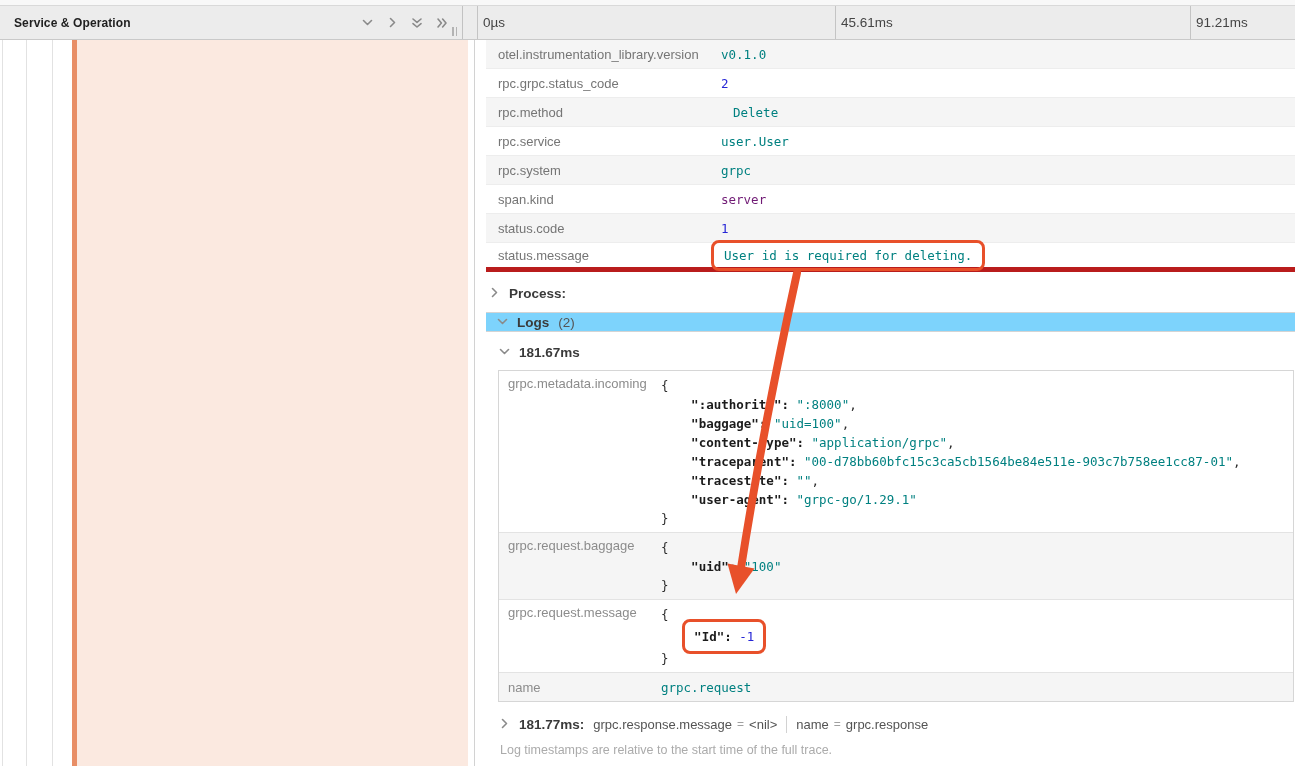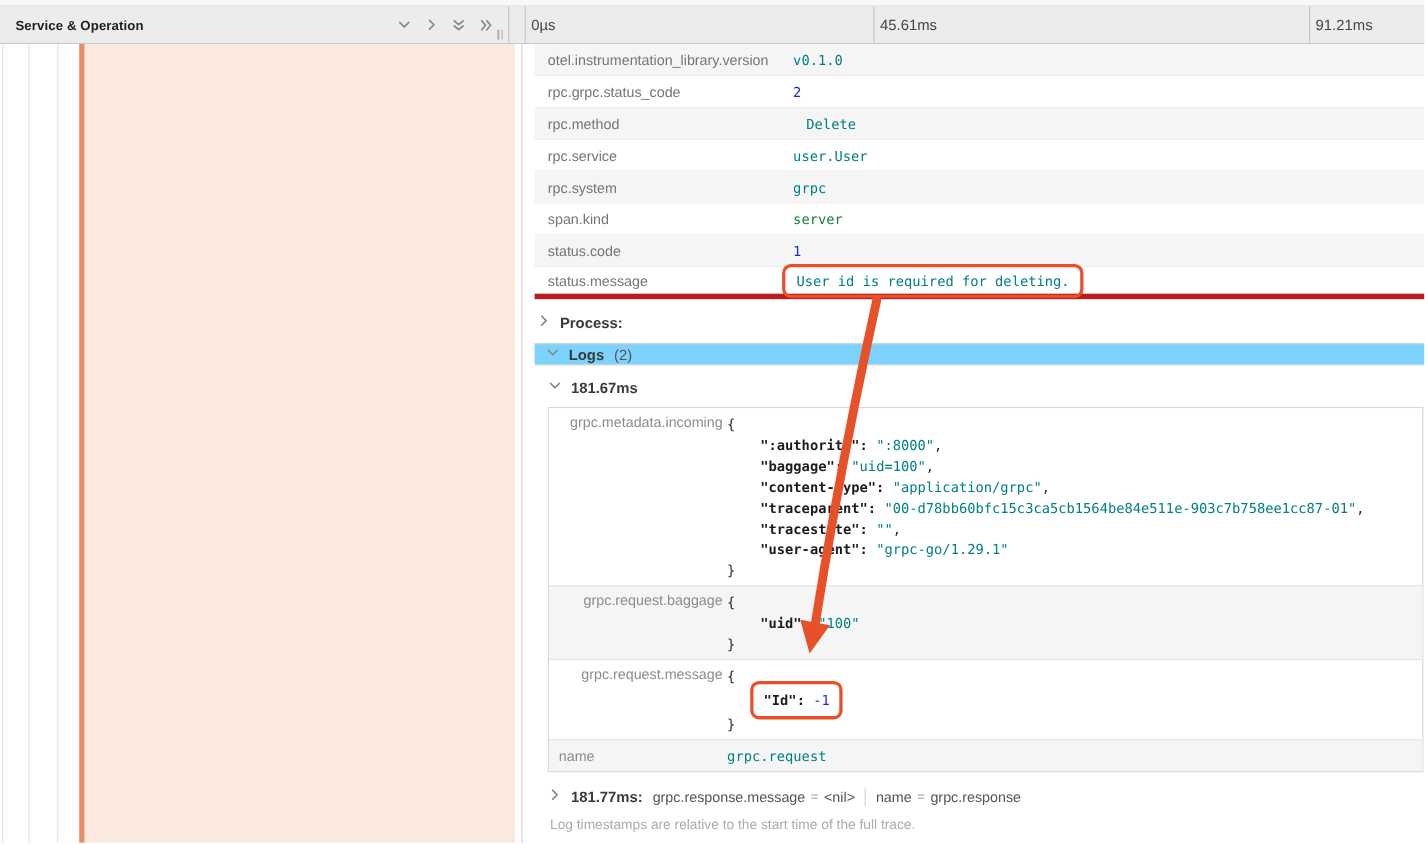--- a/index.html
+++ b/index.html
@@ -48,21 +48,21 @@
   .logs-bar { display:flex; align-items:center; gap:9px; height:31px; padding-left:11px;
     background:#7dd3fc; border-top:1px solid #d4d4d4; border-bottom:1px solid #d4d4d4; cursor:pointer; }
   .logs-count { font-size:13.5px; color:#555; }
   .logs-body { padding-left:12px; }
   .entry-hdr { display:flex; align-items:center; gap:9px; padding:11px 0 9px 1px; cursor:pointer; }
 
   .fields-table { border:1px solid #d6d6d6; margin-right:1px; }
   .field-row { display:flex; border-top:1px solid #e3e3e3; }
   .field-row:first-child { border-top:none; }
   .field-row:nth-child(even) { background:#f5f5f5; }
-  .field-key { flex:0 0 162px; padding:5px 4px 4px 9px; font-size:13px; color:#8c8c8c; white-space:nowrap;text-align:right; }
+  .field-key { flex:0 0 162px; padding:5px 4px 4px 9px; font-size:13px; color:#8c8c8c; white-space:nowrap; }
   .field-val { flex:1; padding:5px 0 4px 0; }
   .field-val pre { font-family:"DejaVu Sans Mono", monospace; font-size:12.5px; line-height:19px; color:#2b2b2b; }
   .jk { font-weight:bold; color:#1c1c1c; }
   .field-val.single { display:flex; align-items:center; padding:0; min-height:28px; }
   .field-row.kvplain { min-height:29px; align-items:center; }
   .field-row.kvplain .field-key { display:flex; align-items:center; padding-top:0; padding-bottom:0; }
 
   
   .entry-collapsed { display:flex; align-items:center; gap:9px; margin-top:13px; padding-left:1px; cursor:pointer; }
   .ec-ts { font-size:13.5px; font-weight:bold; color:#3a3a3a; }
@@ -114,21 +114,21 @@
         </span>
       </span>
       <span class="drag-handle">
           <i></i>
           <i></i>
         </span>
     </div>
     <div class="ruler-tick" style="left:477px;">
       <span>0µs</span>
       </div>
-    <div class="ruler-tick" style="left:794px;">
+    <div class="ruler-tick" style="left:835px;">
       <span>45.61ms</span>
       </div>
     <div class="ruler-tick" style="left:1190px;">
       <span>91.21ms</span>
       </div>
   </div>
 
   <div class="main">
 
     <div class="tree-col">
@@ -158,21 +158,21 @@
           <div class="tag-row">
             <span class="tag-key">rpc.service</span>
             <span class="mono"><span style="color: rgb(0, 128, 128);">user.User</span></span>
           </div>
           <div class="tag-row">
             <span class="tag-key">rpc.system</span>
             <span class="mono"><span style="color: rgb(0, 128, 128);">grpc</span></span>
           </div>
           <div class="tag-row">
             <span class="tag-key">span.kind</span>
-            <span class="mono"><span style="color: #15803d;">server</span></span>
+            <span class="mono"><span style="color: #701a75;">server</span></span>
           </div>
           <div class="tag-row">
             <span class="tag-key">status.code</span>
             <span class="mono"><span style="color: rgb(38, 38, 214);">1</span></span>
           </div>
           <div class="tag-row">
             <span class="tag-key">status.message</span>
             <span class="mono"><span class="anno-inline" style="color: rgb(0, 128, 128);">User id is required for deleting.</span></span>
           </div>
         </div>

